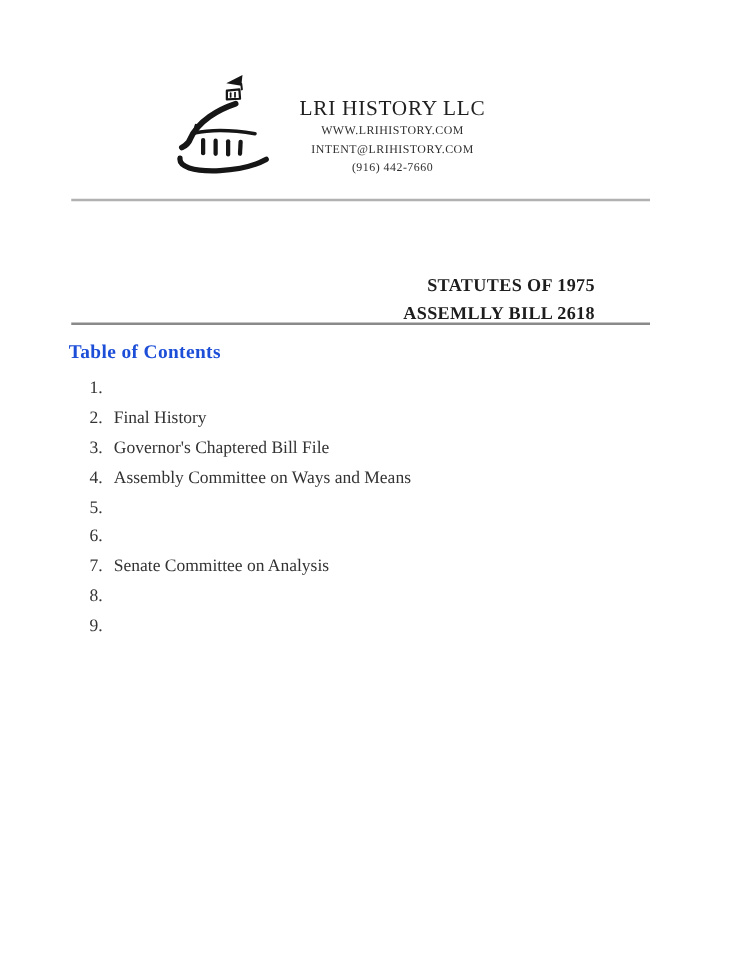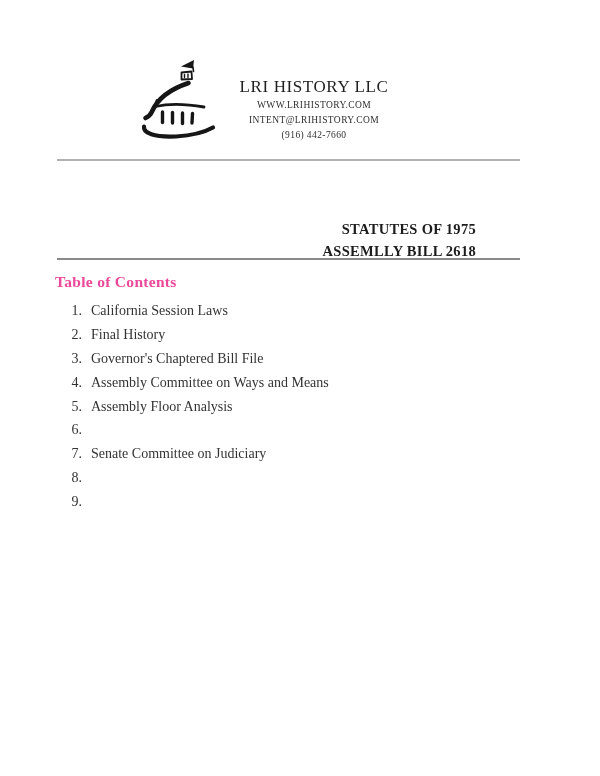--- a/index.html
+++ b/index.html
@@ -80,21 +80,21 @@
   }
 
   
   .toc-heading {
     position: absolute;
     left: 55px;
     top: 273px;
     font-size: 15.5px;
     font-weight: 700;
     letter-spacing: 0.3px;
-    color: #ec4899;
+    color: #1d4ed8;
   }
   .toc-list {
     position: absolute;
     left: 55px;
     top: 303px;
     margin: 0;
     padding: 0;
     list-style: none;
   }
   .toc-item {
@@ -164,44 +164,42 @@
     <div class="statutes-line">ASSEMLLY BILL 2618</div>
   </div>
 
   <div class="rule rule-mid"></div>
 
   <div class="toc-heading">Table of Contents</div>
 
   <ol class="toc-list">
     <li class="toc-item">
       <span class="toc-num">1.</span>
-      <span class="toc-label">California Session Laws</span>
     </li>
     <li class="toc-item">
       <span class="toc-num">2.</span>
       <span class="toc-label">Final History</span>
     </li>
     <li class="toc-item">
       <span class="toc-num">3.</span>
       <span class="toc-label">Governor's Chaptered Bill File</span>
     </li>
     <li class="toc-item">
       <span class="toc-num">4.</span>
       <span class="toc-label">Assembly Committee on Ways and Means</span>
     </li>
     <li class="toc-item">
       <span class="toc-num">5.</span>
-      <span class="toc-label">Assembly Floor Analysis</span>
     </li>
     <li class="toc-item">
       <span class="toc-num">6.</span>
     </li>
     <li class="toc-item">
       <span class="toc-num">7.</span>
-      <span class="toc-label">Senate Committee on Judiciary</span>
+      <span class="toc-label">Senate Committee on Analysis</span>
     </li>
     <li class="toc-item">
       <span class="toc-num">8.</span>
     </li>
     <li class="toc-item">
       <span class="toc-num">9.</span>
     </li>
   </ol>
 
 </div>

